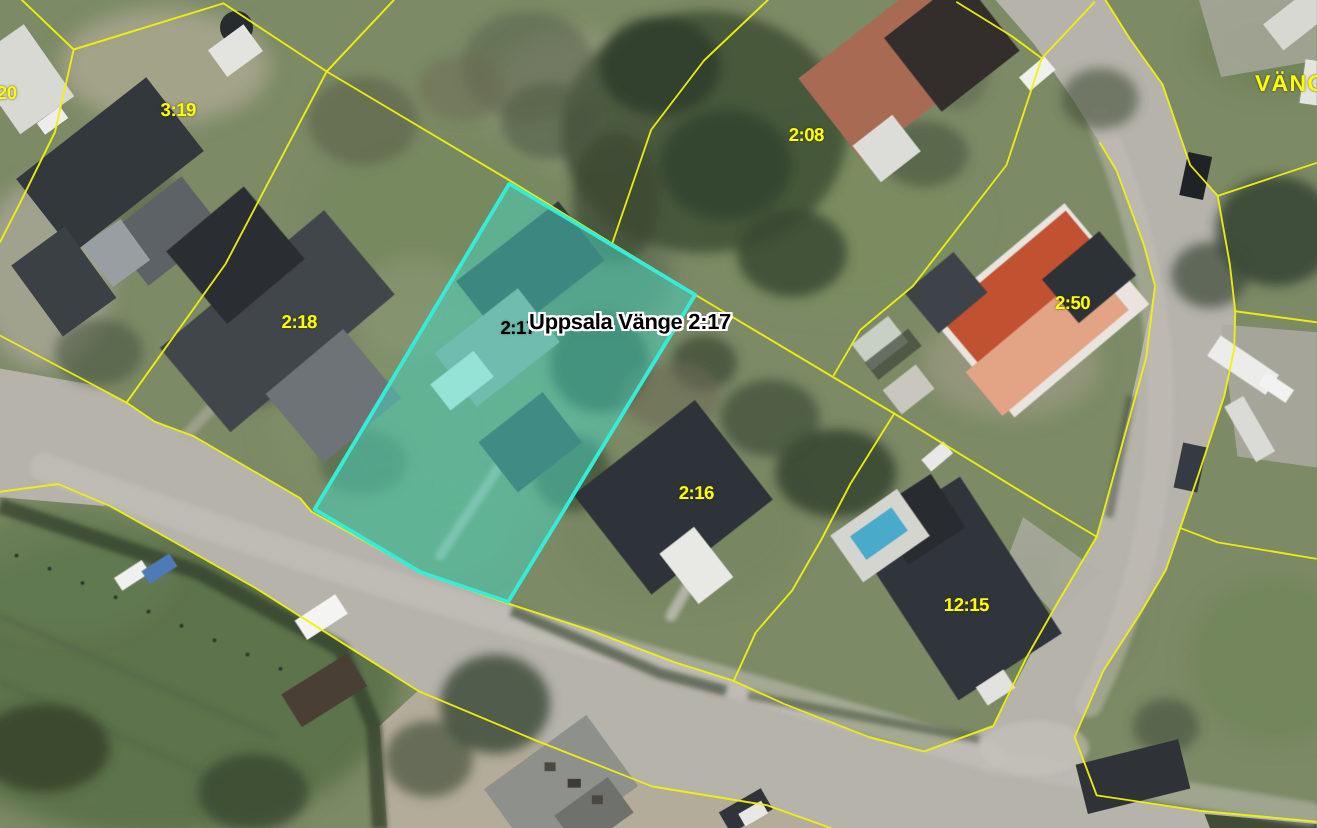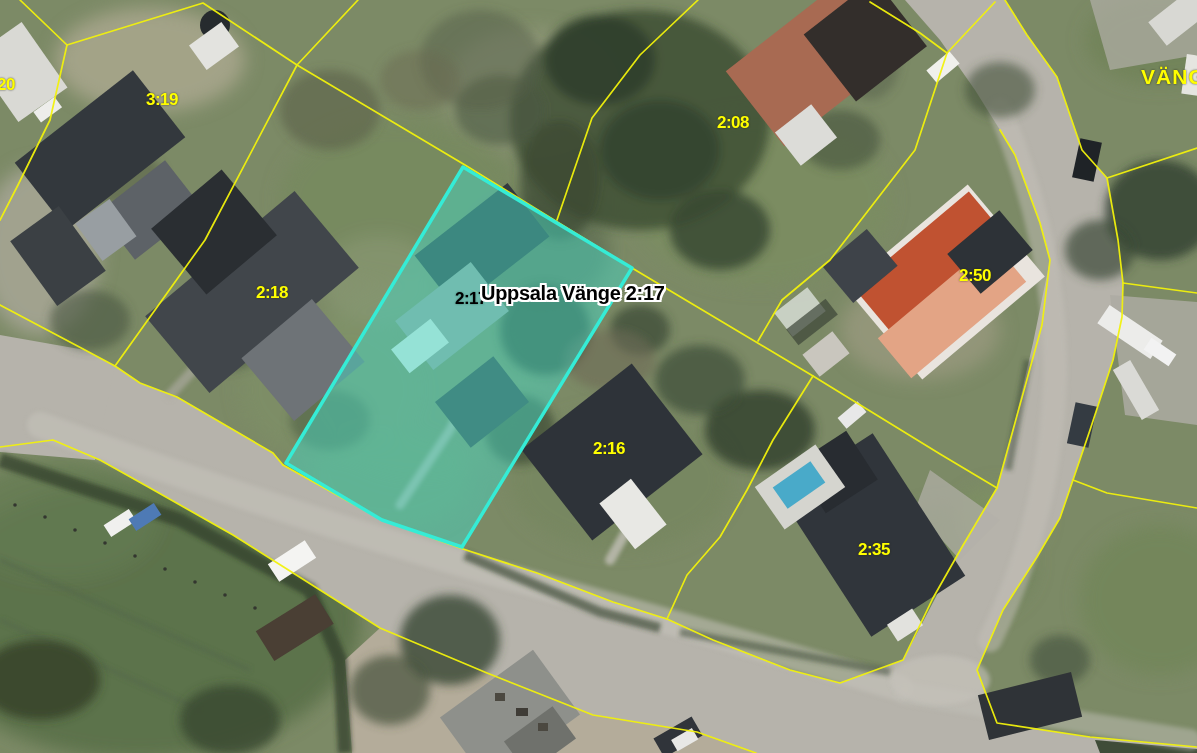--- a/index.html
+++ b/index.html
@@ -240,18 +240,18 @@
     <g>
       <polygon points="463,167 632,268 462,547 382,520 286,463" fill="#46d6c2" fill-opacity="0.5" stroke="#35ecd6" stroke-width="3.5" stroke-linejoin="round"></polygon>
     </g>
   </svg>
 
   <div class="lbl parcel-no" style="left:-17px;top:75px;">2:20</div>
   <div class="lbl parcel-no" style="left:146px;top:90px;">3:19</div>
   <div class="lbl parcel-no" style="left:256px;top:283px;">2:18</div>
   <div class="lbl parcel-no" style="left:717px;top:113px;">2:08</div>
   <div class="lbl parcel-no" style="left:959px;top:266px;">2:50</div>
-  <div class="lbl parcel-no" style="left:593px;top:439px;text-align:center;">2:16</div>
-  <div class="lbl parcel-no" style="left:858px;top:540px;">2:35</div>
+  <div class="lbl parcel-no" style="left:617px;top:439px;text-align:center;">2:16</div>
+  <div class="lbl parcel-no" style="left:858px;top:540px;">12:15</div>
   <div class="lbl parcel-no-hidden" style="left:455px;top:289px;">2:17</div>
   <div class="lbl district" style="left:1141px;top:65px;">VÄNGE</div>
   <div class="lbl highlight-label" style="left:481px;top:282px;">Uppsala Vänge 2:17</div>
 </div>
 
 </body></html>

